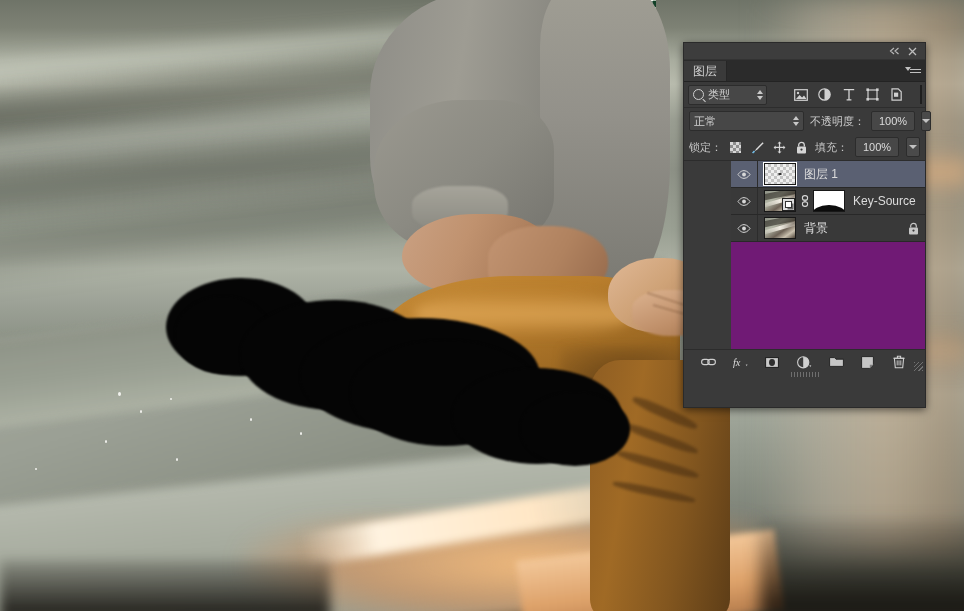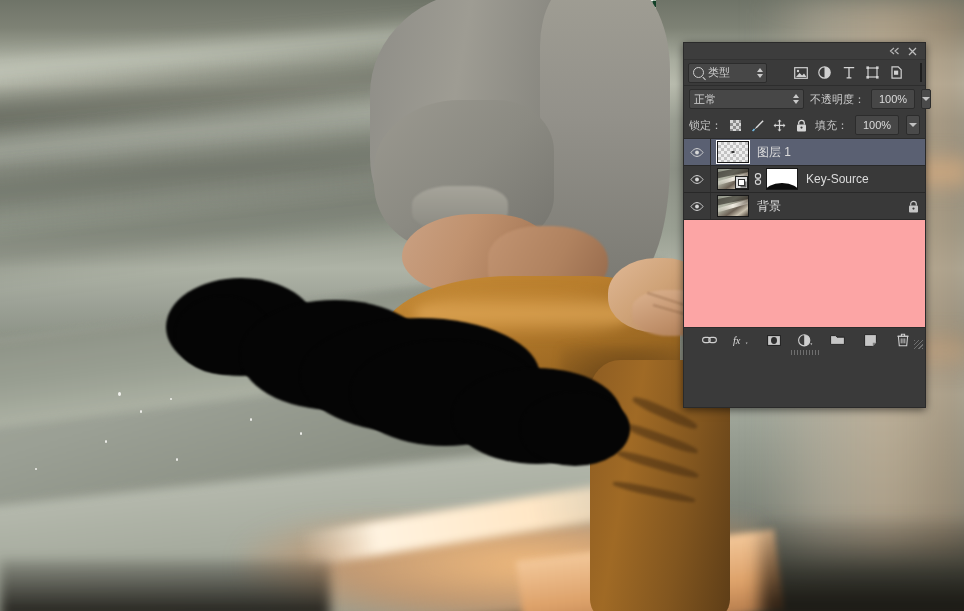--- a/index.html
+++ b/index.html
@@ -200,21 +200,21 @@
 
   .lock-row{height:26px;display:flex;align-items:center;padding:0 5px;gap:7px;background:#3a3a3a;
     border-bottom:1px solid #2c2c2c;}
   .lock-icons{display:flex;align-items:center;gap:9px;}
   .lock-icon{width:13px;height:13px;display:flex;align-items:center;justify-content:center;cursor:pointer;color:#cfcfcf;}
   .checker{width:11px;height:11px;
     background-image:linear-gradient(45deg,#8d8d8d 25%,transparent 25%,transparent 75%,#8d8d8d 75%),
                      linear-gradient(45deg,#8d8d8d 25%,#d8d8d8 25%,#d8d8d8 75%,#8d8d8d 75%);
     background-size:6px 6px;background-position:0 0,3px 3px;}
 
-  .layers-list{background:#fca5a5;height:188px;overflow:hidden;position:relative;}
+  .layers-list{background:#701a75;height:188px;overflow:hidden;position:relative;margin-left:47px;}
   .layer-row{height:26px;display:flex;align-items:center;border-bottom:1px solid #282828;
     padding:0 6px 0 0;cursor:pointer;position:relative;}
   .layer-row.selected{background:#5a6072;}
   .layer-row:not(.selected){background:#393939;}
   .eye-cell{width:26px;height:26px;display:flex;align-items:center;justify-content:center;
     border-right:1px solid #2c2c2c;cursor:pointer;}
   .eye{width:14px;height:9px;position:relative;}
   .eye svg{display:block;}
   .thumb-wrap{display:flex;align-items:center;gap:3px;margin-left:6px;}
   .thumb{width:32px;height:22px;border:1px solid #181818;box-sizing:border-box;position:relative;overflow:hidden;}
@@ -238,21 +238,21 @@
     display:flex;align-items:center;justify-content:center;}
   .so-badge:before{content:"";width:5px;height:5px;border:1px solid #333;background:#fff;
     box-shadow:2px 2px 0 -0.5px #666;}
   .link-ico{width:11px;height:13px;display:flex;align-items:center;justify-content:center;color:#d6d6d6;}
   .layer-name{margin-left:8px;font-size:12px;color:#dcdcdc;white-space:nowrap;overflow:hidden;}
   .layer-name.italic{}
   .lock-badge{margin-left:auto;color:#c6c6c6;display:flex;align-items:center;}
 
   .panel-bottom{height:24px;background:#3a3a3a;border-top:1px solid #2c2c2c;
     display:flex;align-items:center;justify-content:center;gap:16px;position:relative;}
-  .pb-icon{width:16px;height:16px;display:flex;align-items:center;justify-content:flex-end;
+  .pb-icon{width:16px;height:16px;display:flex;align-items:center;justify-content:flex-start;
     color:#cfcfcf;cursor:pointer;font-size:11px;}
   .grip{position:absolute;left:50%;bottom:-3px;transform:translateX(-50%);width:28px;height:5px;
     background:repeating-linear-gradient(90deg,#6e6e6e 0 1px,transparent 1px 3px);}
   .corner-grip{position:absolute;right:2px;bottom:3px;width:9px;height:9px;
     background:repeating-linear-gradient(135deg,#707070 0 1px,transparent 1px 3px);}
 </style>
 </head>
 <body>
 
 <div id="stage">
@@ -332,20 +332,31 @@
             <path d="M5 1L1.5 4 5 7M9.5 1L6 4l3.5 3" stroke="#b6b6b6" stroke-width="1.2" fill="none"></path>
           </svg>
       </div>
       <div class="tb-btn close">
         <svg width="9" height="9" viewBox="0 0 9 9">
             <path d="M1 1l7 7M8 1l-7 7" stroke="#bdbdbd" stroke-width="1.3"></path>
           </svg>
       </div>
     </div>
 
+    <div class="tabs">
+      <div class="tab">
+        <span>图层</span>
+      </div>
+      <div class="panel-menu">
+        <span class="tri"></span>
+        <span class="ln"></span>
+          <span class="ln"></span>
+          <span class="ln"></span>
+      </div>
+    </div>
 
     <div class="filter-row">
       <div class="kind-select">
         <span class="magnifier"></span>
         <span class="lbl">类型</span>
         <span class="updown">
             <i class="u"></i>
             <i class="d"></i>
           </span>
       </div>

